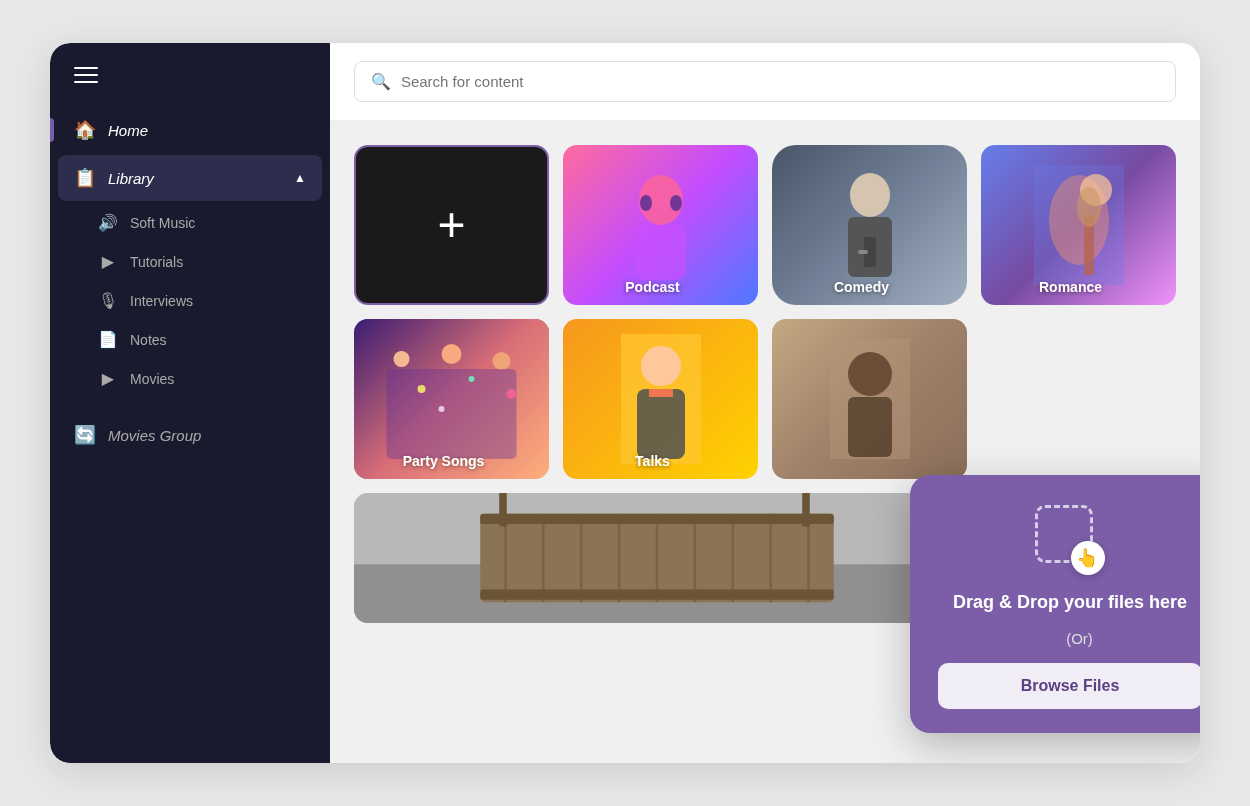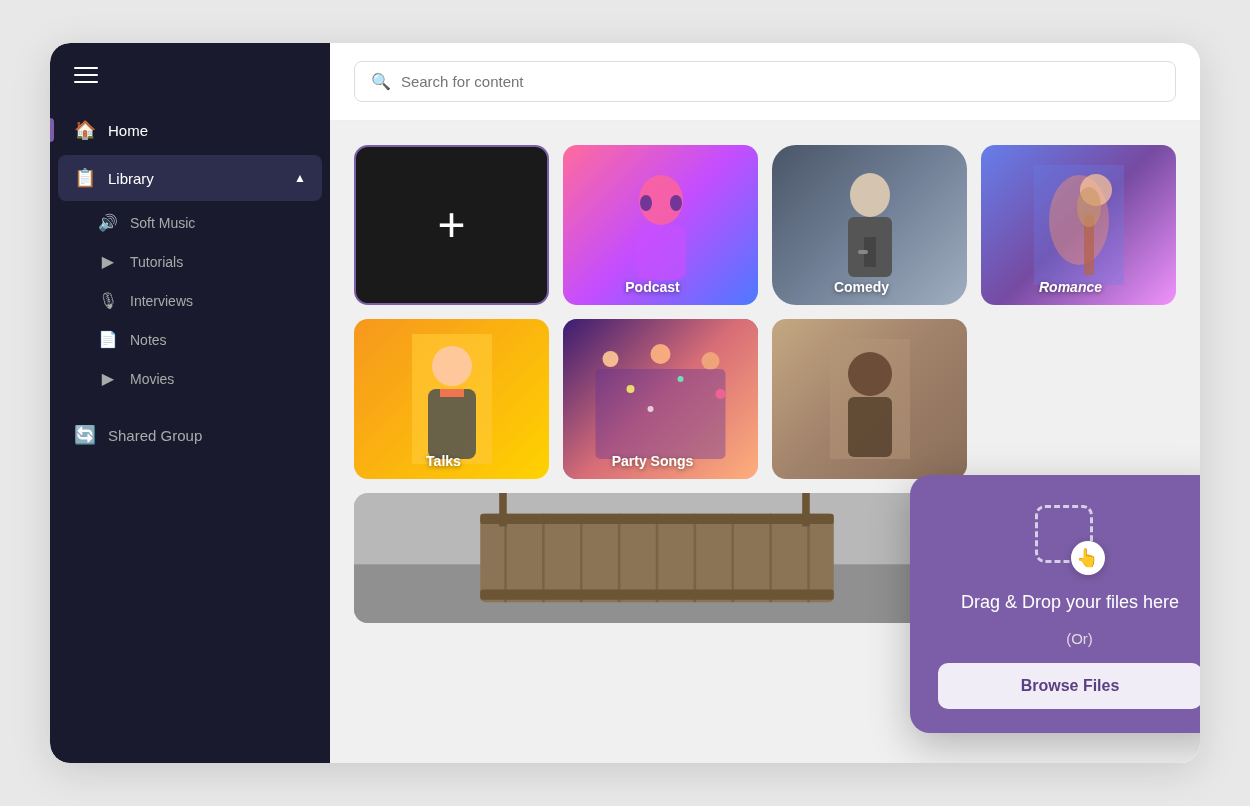--- a/index.html
+++ b/index.html
@@ -99,20 +99,21 @@
     }
 
     .sidebar-item .icon {
       font-size: 18px;
       width: 22px;
       text-align: center;
     }
 
     .sidebar-item .label {
       flex: 1;
+      font-style: italic;
     }
 
     .sidebar-item .chevron {
       font-size: 12px;
     }
 
     .sidebar-subitems {
       display: flex;
       flex-direction: column;
     }
@@ -223,21 +224,20 @@
 
     
     .card-comedy {
       background: linear-gradient(135deg, #4a5568, #718096, #a0aec0);
       border-radius: 24px;
     }
 
     
     .card-romance {
       background: linear-gradient(135deg, #667eea, #764ba2, #f093fb);
-      font-style: italic;
     }
 
     
     .card-music {
       background: linear-gradient(135deg, #f7971e, #ffd200, #e74c3c);
       border: 2px solid #e74c3c;
     }
 
     
     .card-talks {
@@ -301,21 +301,21 @@
       display: flex;
       align-items: center;
       justify-content: center;
       font-size: 18px;
       box-shadow: 0 2px 8px rgba(0,0,0,0.2);
     }
 
     .drag-drop-title {
       color: #fff;
       font-size: 18px;
-      font-weight: 400;
+      font-weight: 700;
       text-align: center;
       line-height: 1.3;
     }
 
     .drag-drop-or {
       color: #ddd;
       font-size: 15px;
       font-weight: 400;
       margin-left: 19px;
     }
@@ -389,21 +389,21 @@
           <span>Notes</span>
         </div>
         <div class="sidebar-subitem">
           <span class="icon">▶</span>
           <span>Movies</span>
         </div>
       </div>
 
       <div class="sidebar-item" style="margin-top: 12px; color:#aaa;">
         <span class="icon">🔄</span>
-        <span class="label">Shared Group</span>
+        <span class="label">Movies Group</span>
       </div>
     </div>
   </nav>
 
   <main class="main-content">
 
     <div class="search-bar-wrapper">
       <div class="search-bar">
         <span style="color:#aaa; font-size:16px;">🔍</span>
         <input type="text" placeholder="Search for content" style="">
@@ -451,49 +451,49 @@
               <rect x="50" y="50" width="10" height="60" rx="2" fill="rgba(180,100,80,0.8)"></rect>
               <ellipse cx="55" cy="42" rx="12" ry="20" fill="rgba(200,150,100,0.6)"></ellipse>
             </svg>
           </div>
           <span class="card-label">Romance</span>
         </div>
       </div>
 
       <div class="content-grid">
 
-
-        <div class="card card-talks">
-          <div class="person-silhouette">
-            <svg width="80" height="130" viewBox="0 0 80 130">
-              <rect x="0" y="0" width="80" height="130" fill="rgba(255,200,50,0.7)"></rect>
-              <circle cx="40" cy="32" r="20" fill="rgba(255,200,160,0.95)"></circle>
-              <rect x="16" y="55" width="48" height="70" rx="8" fill="rgba(80,80,80,0.85)"></rect>
-              <rect x="28" y="55" width="24" height="8" fill="rgba(255,120,80,0.9)"></rect>
-            </svg>
-          </div>
-          <span class="card-label">Talks</span>
-        </div>
 
         <div class="card card-party">
           <div style="width:100%;height:100%;background:linear-gradient(135deg,#3a1c71,#d76d77,#ffaf7b);position:relative;overflow:hidden;">
             <svg width="100%" height="100%" viewBox="0 0 160 160">
               <circle cx="30" cy="40" r="8" fill="rgba(255,200,150,0.9)"></circle>
               <circle cx="80" cy="35" r="10" fill="rgba(255,180,130,0.9)"></circle>
               <circle cx="130" cy="42" r="9" fill="rgba(240,170,120,0.9)"></circle>
               <rect x="15" y="50" width="130" height="90" rx="5" fill="rgba(100,50,150,0.4)"></rect>
               <circle cx="50" cy="70" r="4" fill="rgba(255,255,100,0.8)"></circle>
               <circle cx="100" cy="60" r="3" fill="rgba(100,255,200,0.8)"></circle>
               <circle cx="140" cy="75" r="5" fill="rgba(255,100,150,0.8)"></circle>
               <circle cx="70" cy="90" r="3" fill="rgba(255,255,255,0.7)"></circle>
             </svg>
           </div>
           <span class="card-label">Party Songs</span>
         </div>
 
+        <div class="card card-talks">
+          <div class="person-silhouette">
+            <svg width="80" height="130" viewBox="0 0 80 130">
+              <rect x="0" y="0" width="80" height="130" fill="rgba(255,200,50,0.7)"></rect>
+              <circle cx="40" cy="32" r="20" fill="rgba(255,200,160,0.95)"></circle>
+              <rect x="16" y="55" width="48" height="70" rx="8" fill="rgba(80,80,80,0.85)"></rect>
+              <rect x="28" y="55" width="24" height="8" fill="rgba(255,120,80,0.9)"></rect>
+            </svg>
+          </div>
+          <span class="card-label">Talks</span>
+        </div>
+
         <div class="card card-fourth">
           <div style="width:100%;height:100%;display:flex;align-items:center;justify-content:center;">
             <svg width="80" height="120" viewBox="0 0 80 120">
               <rect x="0" y="0" width="80" height="120" fill="rgba(180,150,120,0.5)"></rect>
               <circle cx="40" cy="35" r="22" fill="rgba(100,70,50,0.9)"></circle>
               <rect x="18" y="58" width="44" height="60" rx="6" fill="rgba(80,60,40,0.8)"></rect>
             </svg>
           </div>
         </div>
       </div>

